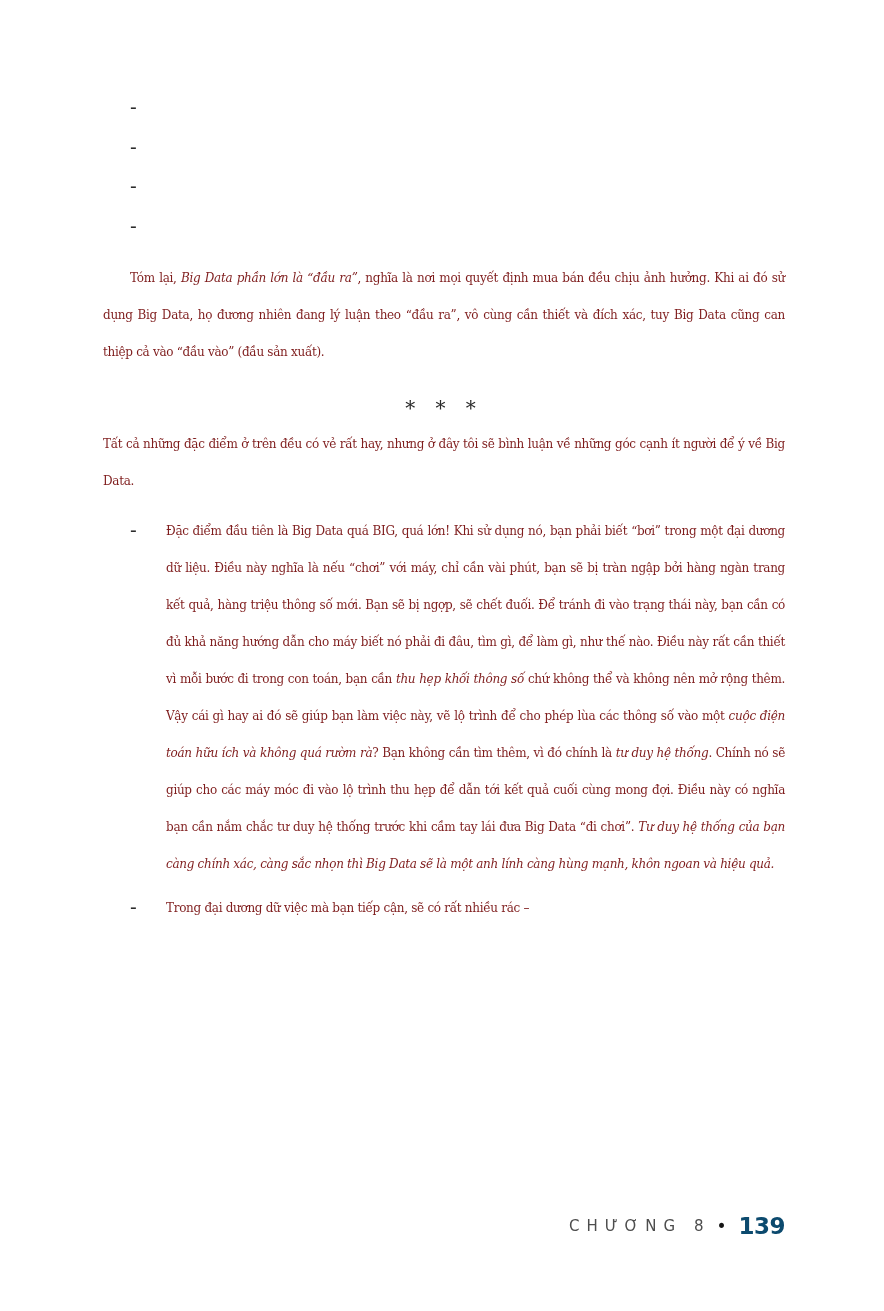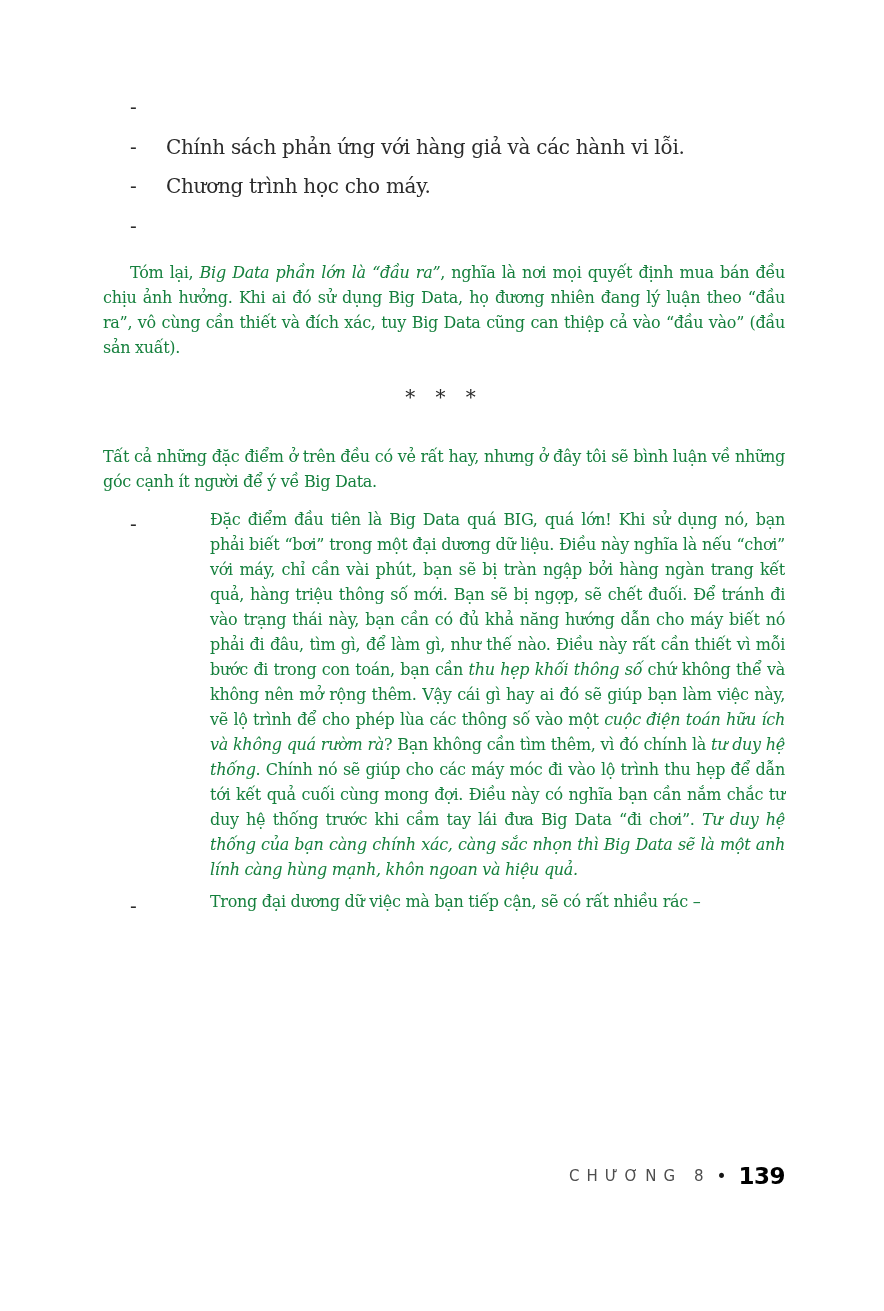--- a/index.html
+++ b/index.html
@@ -17,25 +17,25 @@
     color: #2b2b2b;
   }
   .content {
     position: absolute;
     left: 103px;
     right: 99px;
     top: 90px;
   }
   .para {
     margin: 0;
-    font-size: 16px;
-    line-height: 25px;
+    font-size: 12px;
+    line-height: 37px;
     letter-spacing: -0.3px;
     text-align: justify;
-    color: #15803d;
+    color: #7f1d1d;
   }
   .italic { font-style: italic; }
 
   
   .top-list {
     list-style: none;
     margin: 0;
     padding: 0;
   }
   .top-list li {
@@ -57,85 +57,81 @@
   }
   .separator {
     margin-top: 19px;
     line-height: 36px;
     text-align: center;
     font-size: 20px;
     letter-spacing: 7px;
     color: #2b2b2b;
   }
   .p-intro {
-    margin-top: 29px;
   }
   .bullet-item {
     display: flex;
     margin-top: 13px;
     font-size: 20px;
     line-height: 34.5px;
     letter-spacing: -0.3px;
   }
   .bullet-item + .bullet-item {
     margin-top: 7px;
   }
   .bullet-body {
     flex: 1;
     min-width: 0;
-    margin-left: 44px;
   }
 
   
   .footer {
     position: absolute;
-    top: 1163px;
+    top: 1213px;
     right: 99px;
     display: flex;
     align-items: center;
     font-family: "DejaVu Sans", sans-serif;
     line-height: 26px;
   }
   .footer .chapter {
     font-size: 15px;
     letter-spacing: 7px;
     color: #4d4d4d;
   }
   .footer .dot {
     font-size: 17px;
     color: #141414;
     margin: 0 12px 0 6px;
   }
   .footer .pagenum {
     font-size: 23px;
     font-weight: 700;
-    color: #000000;
+    color: #0c4a6e;
     letter-spacing: -0.5px;
   }
 </style>
 </head>
 <body>
 
 <div class="page">
   <main class="content">
 
     <ul class="top-list">
 
         <li>
           <span class="marker">-</span>
         </li>
 
         <li>
           <span class="marker">-</span>
-          <span class="li-text">Chính sách phản ứng với hàng giả và các hành vi lỗi.</span>
         </li>
 
         <li>
           <span class="marker">-</span>
-          <span class="li-text">Chương trình học cho máy.</span>
         </li>
 
         <li>
           <span class="marker">-</span>
         </li>
       </ul>
 
     <p class="para p-summary"><span>Tóm lại, </span><span class="italic">Big Data phần lớn là “đầu ra”</span><span>, nghĩa là nơi mọi quyết định mua bán đều chịu ảnh hưởng. Khi ai đó sử dụng Big Data, họ đương nhiên đang lý luận theo “đầu ra”, vô cùng cần thiết và đích xác, tuy Big Data cũng can thiệp cả vào “đầu vào” (đầu sản xuất).</span></p>
 
     <div class="separator">* * *</div>

